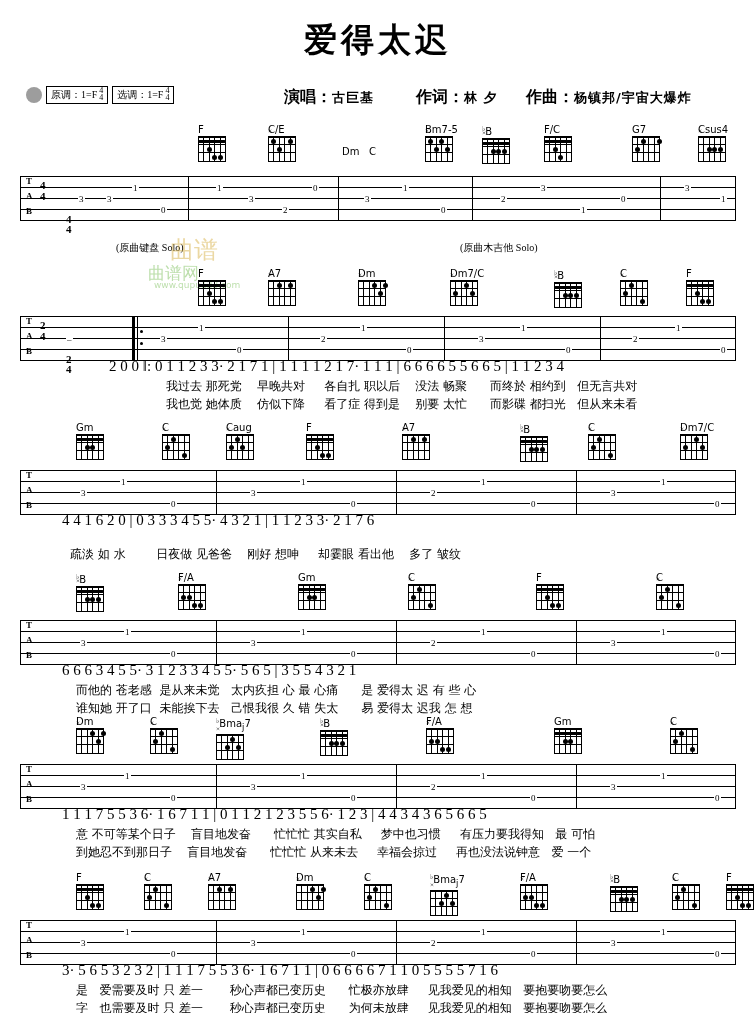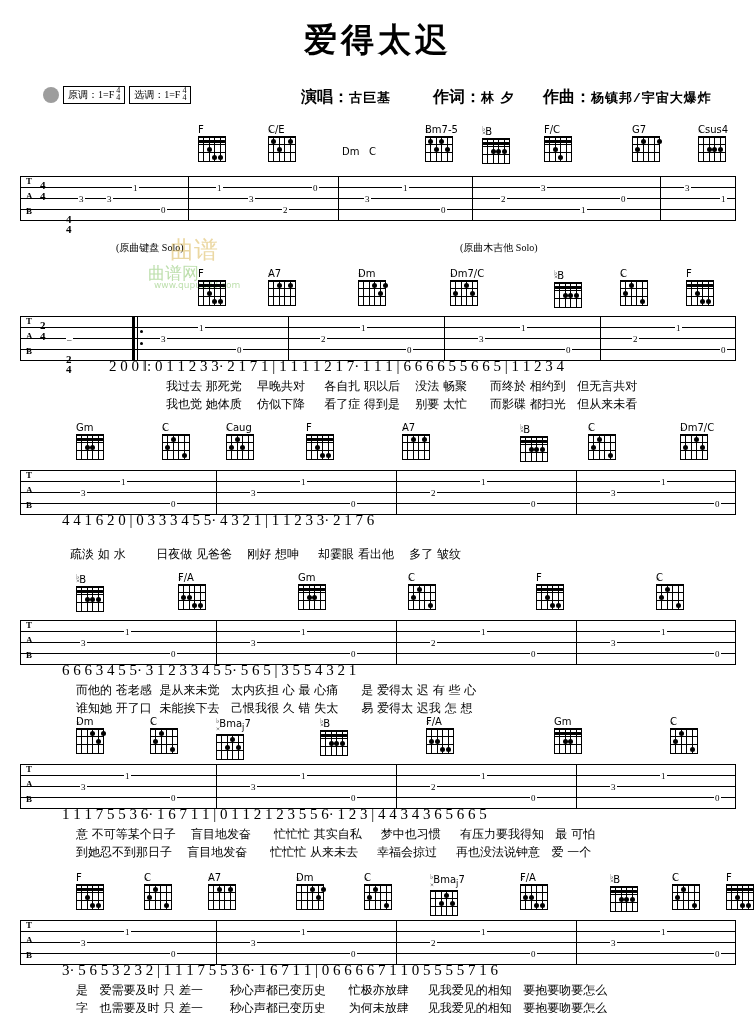--- a/index.html
+++ b/index.html
@@ -3,21 +3,21 @@
 <meta charset="utf-8">
 <style>
   html,body{margin:0;padding:0;background:#ffffff;}
   body{width:756px;height:1013px;position:relative;font-family:"Liberation Serif",serif;color:#000;}
   #sheet{position:relative;width:756px;height:1013px;overflow:hidden;}
 
   .title{position:absolute;top:18px;left:0;width:756px;text-align:center;font-family:Liberation Mono, monospace;
          font-weight:bold;font-size:33px;letter-spacing:4px;color:#000;}
 
   
-  .infobar{position:absolute;left:43px;top:84px;width:704px;height:22px;}
+  .infobar{position:absolute;left:26px;top:84px;width:704px;height:22px;}
   .infobar .tagwrap{position:absolute;left:0;top:0;height:22px;display:flex;align-items:center;gap:4px;}
   .dot{width:16px;height:16px;border-radius:50%;background:#9d9d9d;display:inline-block;}
   .keybox{border:1px solid #000;font-size:10px;padding:1px 4px;display:flex;align-items:center;gap:2px;background:#fff;}
   .keybox .frac{display:inline-block;text-align:center;line-height:0.85;font-size:8px;}
   .keybox .frac i{font-style:normal;display:block;}
   .keybox .frac .top{border-bottom:0px;}
   .info-seg{position:absolute;font-size:13px;font-weight:bold;font-family:"DejaVu Sans",sans-serif;white-space:nowrap;}
   .info-seg .lbl{font-size:16px;}
   .info-seg .val{font-size:13px;letter-spacing:1px;}
 
@@ -90,21 +90,21 @@
             <i>4</i>
           </span>
       </span>
     </div>
     <div class="info-seg" style="left:258px;top:3px;">
       <span class="lbl">演唱：</span><span class="val">古巨基</span>
     </div>
     <div class="info-seg" style="left:390px;top:3px;">
       <span class="lbl">作词：</span><span class="val">林 夕</span>
     </div>
-    <div class="info-seg" style="left:500px;top:3px;font-family:Liberation Mono, monospace;">
+    <div class="info-seg" style="left:500px;top:3px;">
       <span class="lbl">作曲：</span><span class="val">杨镇邦/宇宙大爆炸</span>
     </div>
   </div>
 
   <div class="system" style="top:124px;">
 
     <div class="chord" style="left:178px;top:0;">
       <div class="nm">F</div>
       <div class="grid">
         <div class="nut"></div>

